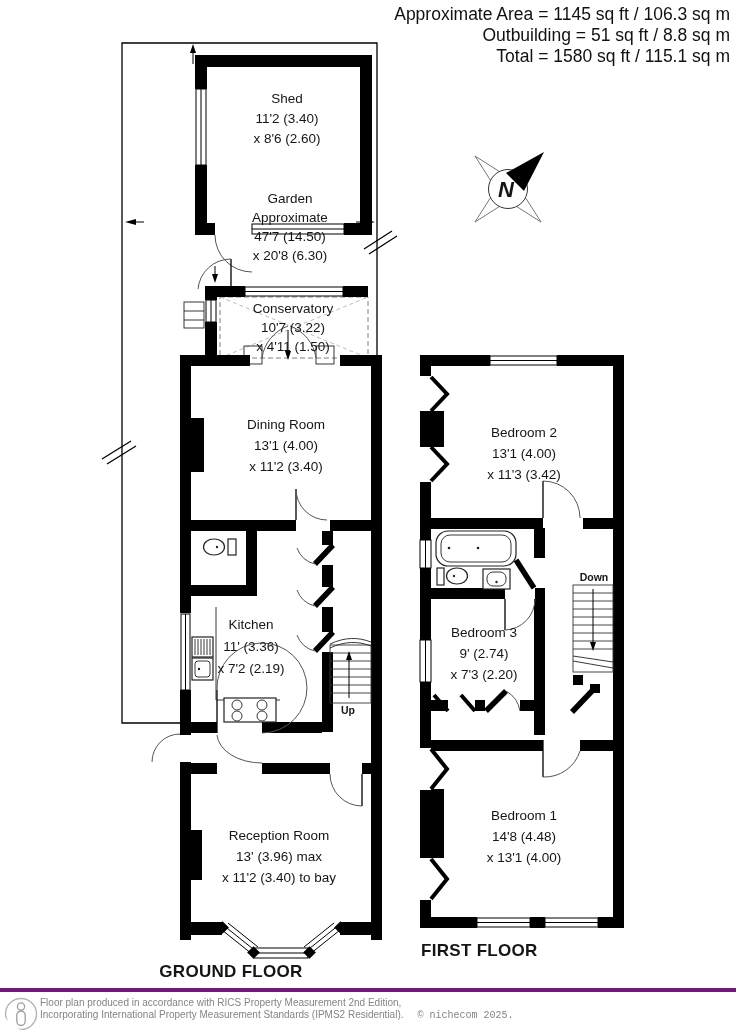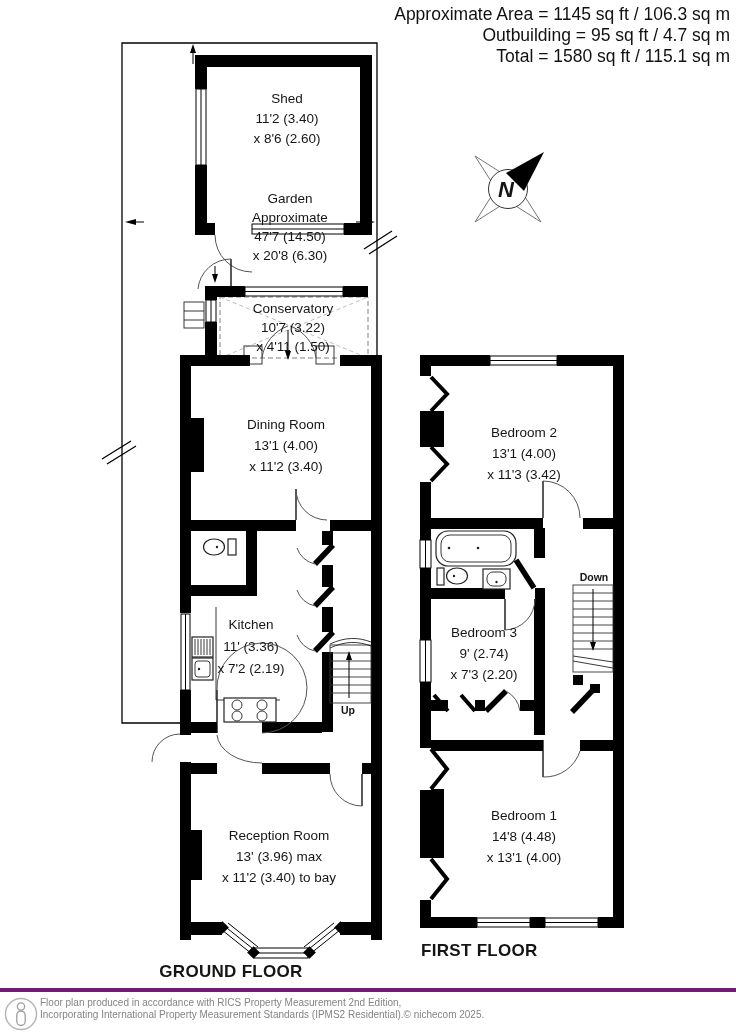--- a/index.html
+++ b/index.html
@@ -1,17 +1,17 @@
 <!DOCTYPE html>
 <html><head>
 <meta charset="utf-8">
 <style>
   html,body{margin:0;padding:0;background:#fff;}
   .page{position:relative;width:736px;height:1032px;background:#fff;overflow:hidden;
-        font-family:"Liberation Sans", sans-serif;color:#151515;}
+        font-family:"Liberation Sans", sans-serif;color:#151515;border-radius:32px;}
   
   .hdr{position:absolute;top:4px;right:6px;text-align:right;}
   .hdr .big{font-size:17.5px;line-height:21px;color:#111;}
   .hdr .small{font-size:12px;line-height:14px;margin-top:3px;color:#1a1a1a;}
   
   svg{position:absolute;left:0;top:0;}
   svg text{font-family:"Liberation Sans", sans-serif;fill:#151515;}
   .room-t{font-size:13.5px;}
   .floor-t{font-size:17px;font-weight:700;letter-spacing:.3px;}
   .stair-t{font-size:10.5px;font-weight:600;}
@@ -26,30 +26,30 @@
   .dim{stroke:#000;stroke-width:1;}
   .dimhead{fill:#000;}
   .dash{fill:none;stroke:#808080;stroke-width:1;stroke-dasharray:5,3;}
   .dashx{fill:none;stroke:#bdbdbd;stroke-width:1;stroke-dasharray:4,3;}
   .leaf{stroke:#000;stroke-width:5.5;fill:none;}
   .chev{stroke:#000;stroke-width:4;fill:none;}
   
   .footer{position:absolute;left:0;top:988px;width:736px;height:44px;border-top:4px solid #701a75;}
   .footer .txt{position:absolute;left:40px;top:5px;font-size:10px;line-height:11.5px;color:#848484;}
   .footer .row{white-space:pre;}
-  .footer .cp{margin-left:0;}
+  .footer .cp{margin-left:14px;font-family:Liberation Mono, monospace;}
 </style>
 </head>
 <body>
 
 <div class="page">
 
   <div class="hdr">
     <div class="big">Approximate Area = 1145 sq ft / 106.3 sq m</div>
-    <div class="big">Outbuilding = 95 sq ft / 4.7 sq m</div>
+    <div class="big">Outbuilding = 51 sq ft / 8.8 sq m</div>
     <div class="big">Total = 1580 sq ft / 115.1 sq m</div>
   </div>
 
   <svg width="736" height="988" viewBox="0 0 736 988">
 
     <g>
       <path class="thin" d="M377,355 L377,43 L122,43 L122,723 L180,723"></path>
 
       <path class="thin" d="M364,249 L392,231 M369,254 L397,236"></path>
       <path class="thin" d="M102,459 L131,441 M107,464 L136,446"></path>

